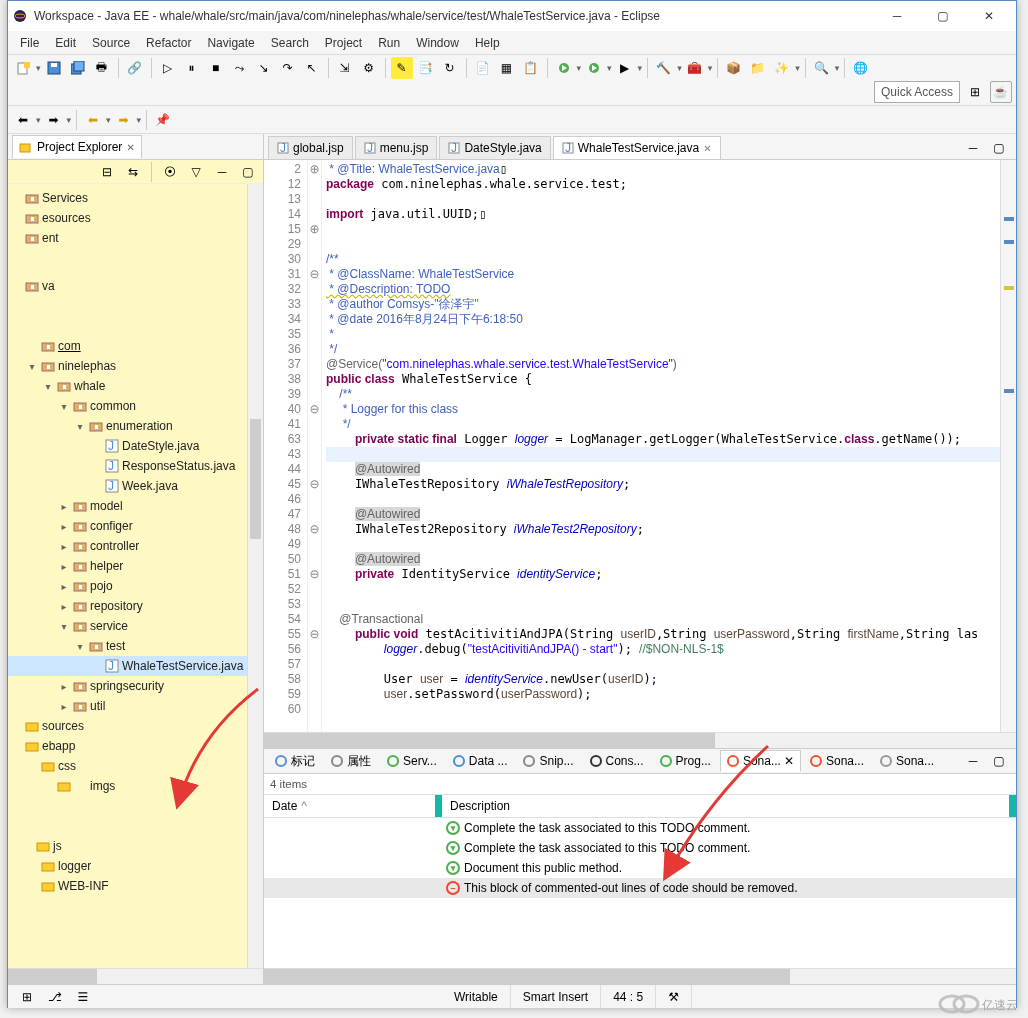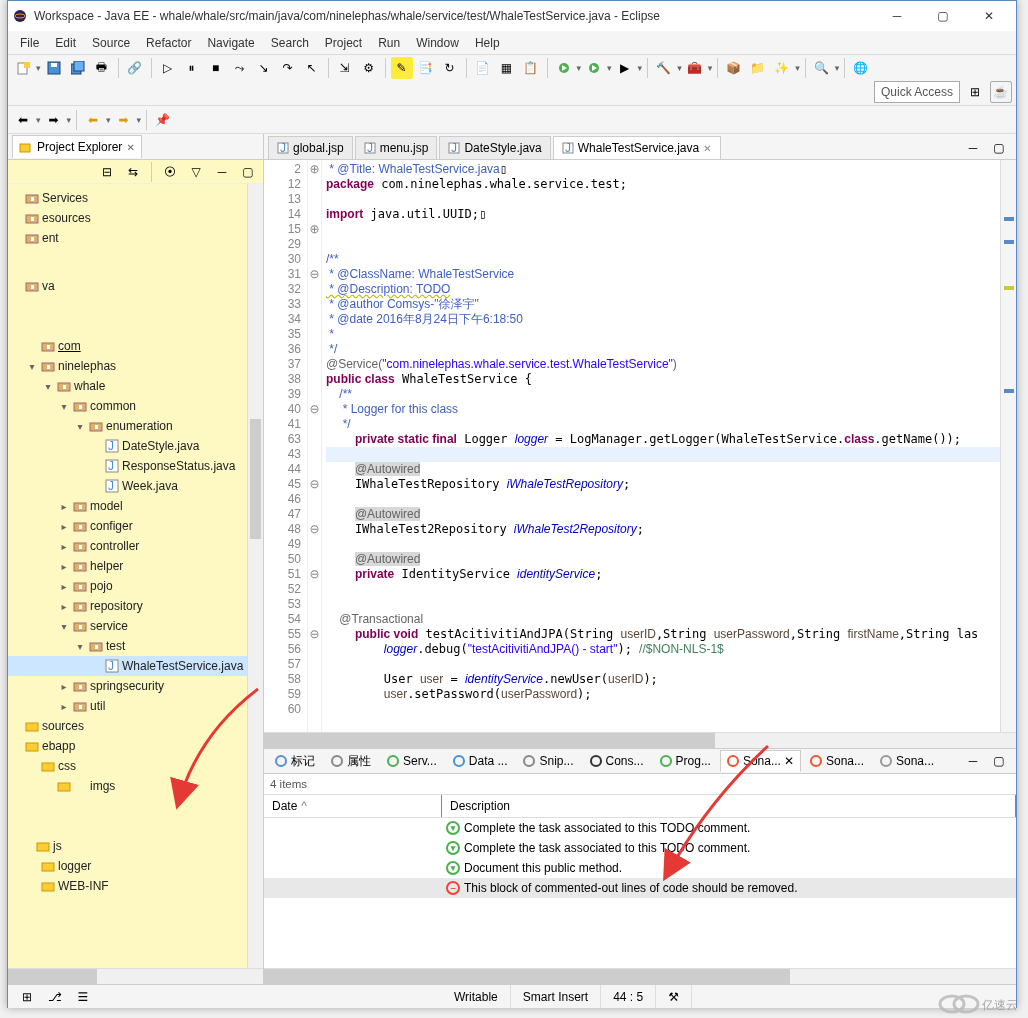--- a/index.html
+++ b/index.html
@@ -65,21 +65,21 @@
   .ov-blue { background: #5a8ac6; }
   .ov-yellow { background: #c9c93a; }
 
   .bottom-tabs { height: 26px; border-top: 1px solid #ccc; border-bottom: 1px solid #ccc; background: #f5f5f5; display: flex; align-items: center; gap: 2px; padding-left: 4px; }
   .btab { padding: 3px 6px; display: flex; align-items: center; gap: 3px; border: 1px solid transparent; }
   .btab.active { background: #fff; border: 1px solid #ccc; border-bottom-color: #fff; }
   .bottom-pane { height: 210px; background: #fff; display: flex; flex-direction: column; }
   .items-count { padding: 4px 6px; color: #555; font-size: 11.5px; }
   .issues-table { flex: 1; border-top: 1px solid #ddd; }
   .issues-header { display: flex; border-bottom: 1px solid #ddd; background: #fff; }
-  .issues-header div { padding: 4px 8px; border-right: 1px solid #14b8a6; }
+  .issues-header div { padding: 4px 8px; border-right: 7px solid #14b8a6; }
   .col-date { width: 178px; display:flex; align-items:center; gap:4px;}
   .col-desc { flex: 1; }
   .issue-row { display: flex; height: 20px; align-items: center; }
   .issue-row.selected { background: #e8e8e8; }
   .issue-row .col-date { width: 178px; padding-left: 8px; }
   .issue-row .col-desc { flex: 1; display: flex; align-items: center; gap: 4px; padding-left: 4px; }
   .sev-icon { width: 14px; height: 14px; border-radius: 50%; border: 2px solid; display: inline-flex; align-items: center; justify-content: center; font-size: 9px; font-weight: bold; }
   .sev-green { border-color: #4caf50; color: #4caf50; }
   .sev-red { border-color: #f44336; color: #f44336; }
 

